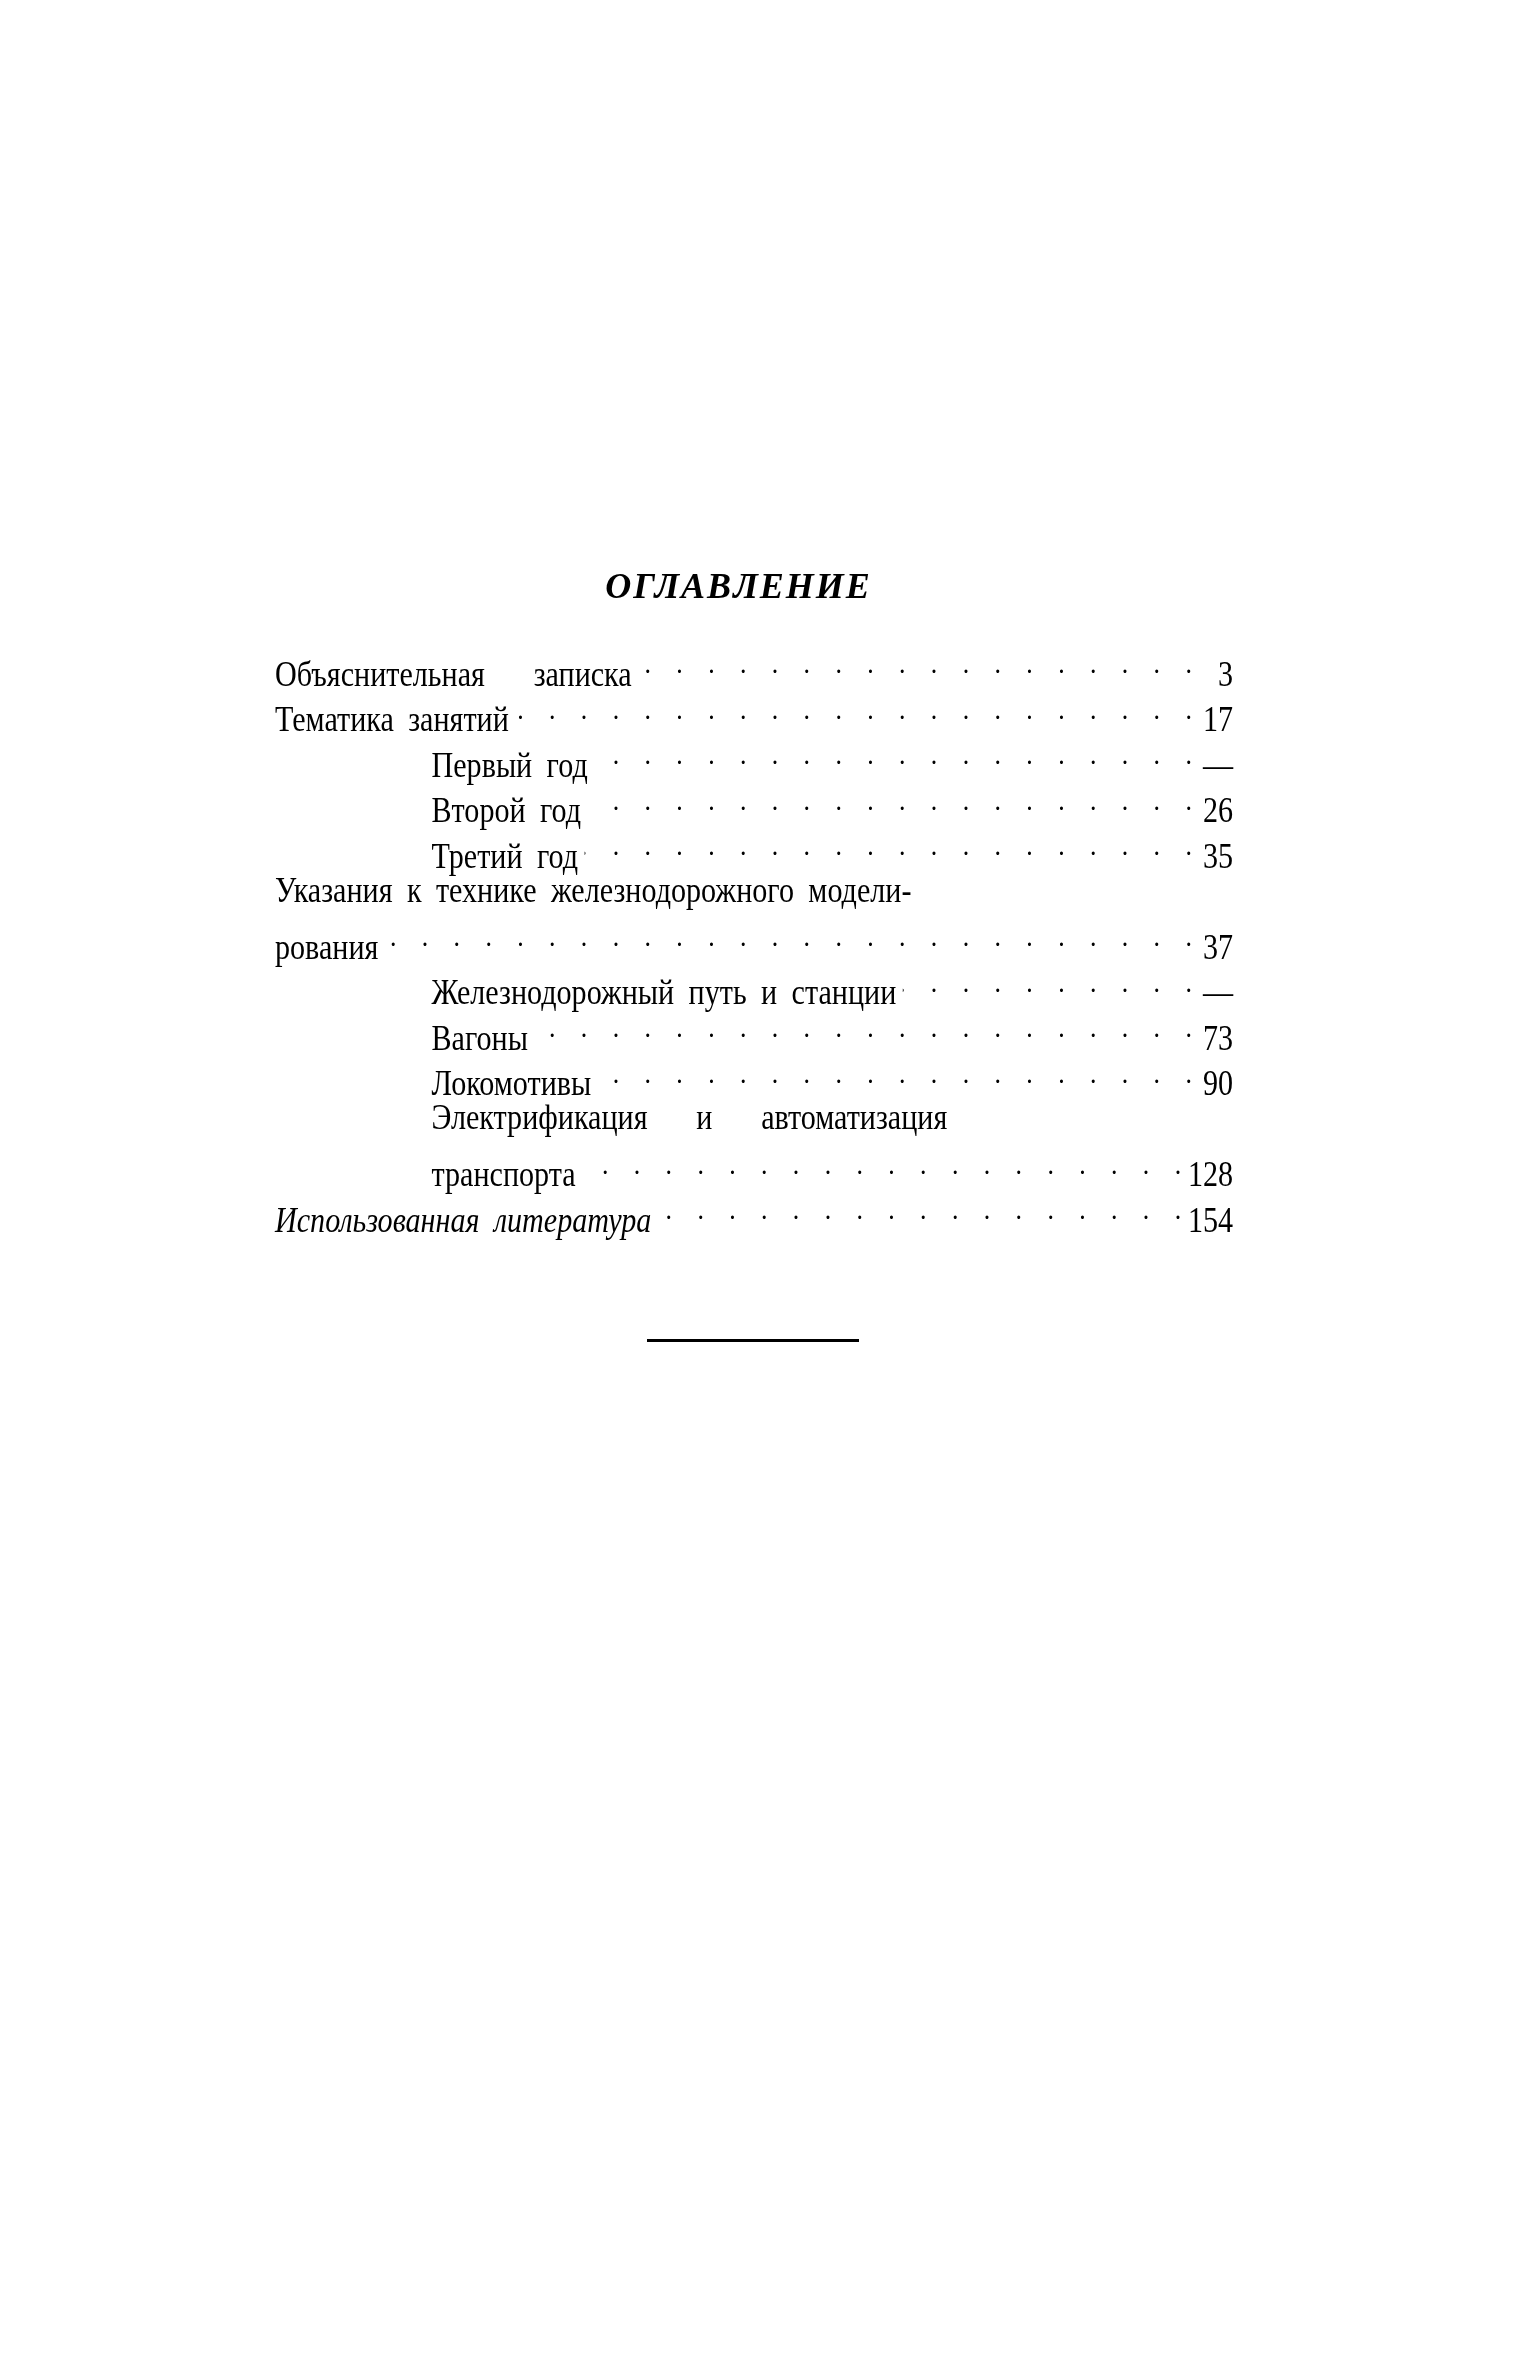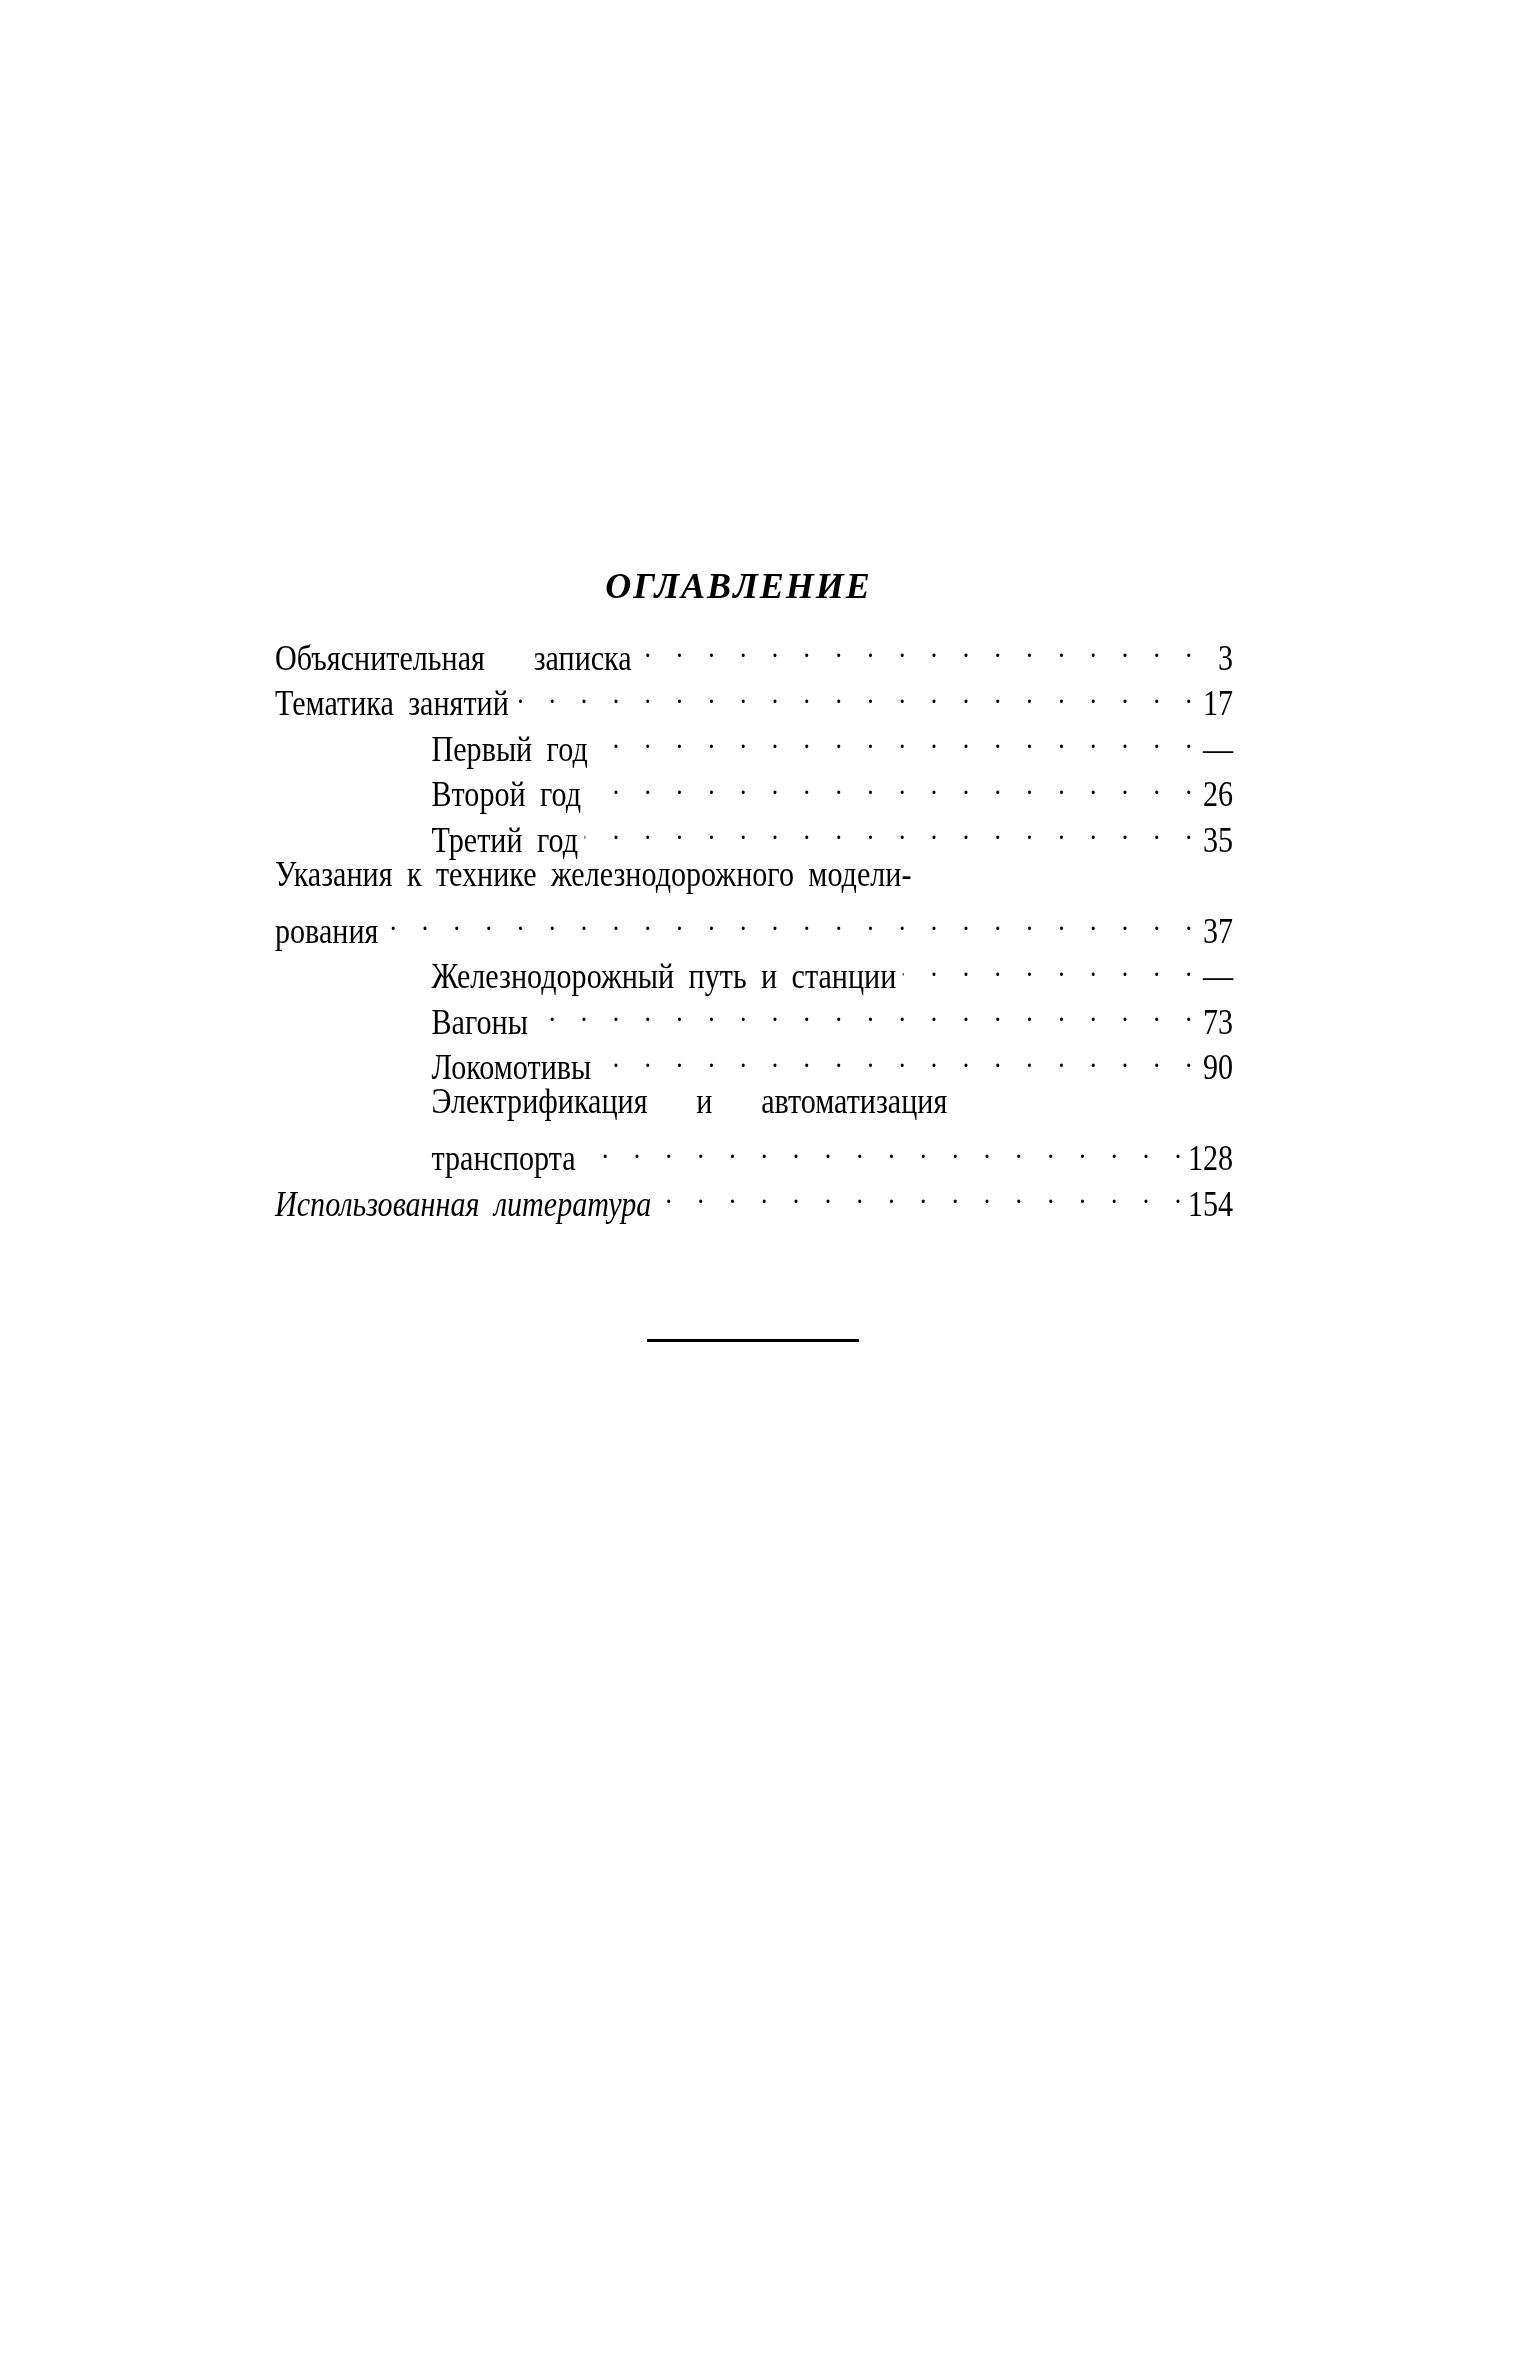--- a/index.html
+++ b/index.html
@@ -27,21 +27,21 @@
       font-size: 36px;
       letter-spacing: 2px;
       line-height: 48px;
       padding-left: 0;
       box-sizing: border-box;
       transform: translateX(-30px);
     }
     .toc {
       position: absolute;
       left: 275px;
-      top: 624px;
+      top: 640px;
       width: 958px;
     }
     .toc-row {
       position: relative;
       height: 45.5px;
       line-height: 45.5px;
       font-size: 35px;
       font-family: "Liberation Serif", serif;
       transform: scaleX(0.86);
       transform-origin: left center;

